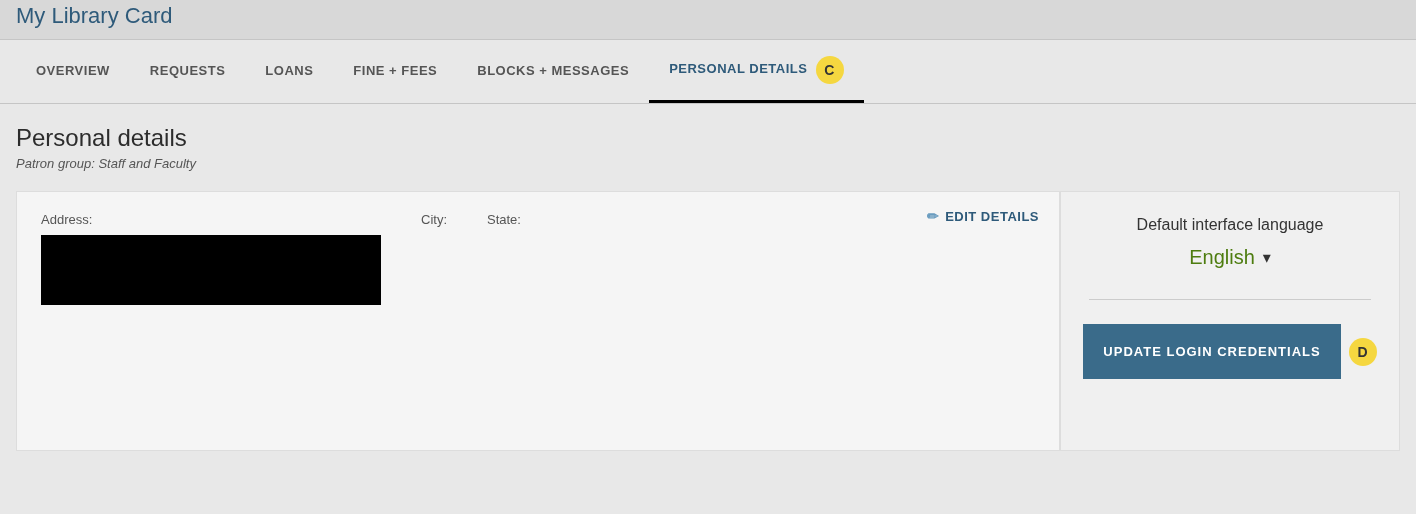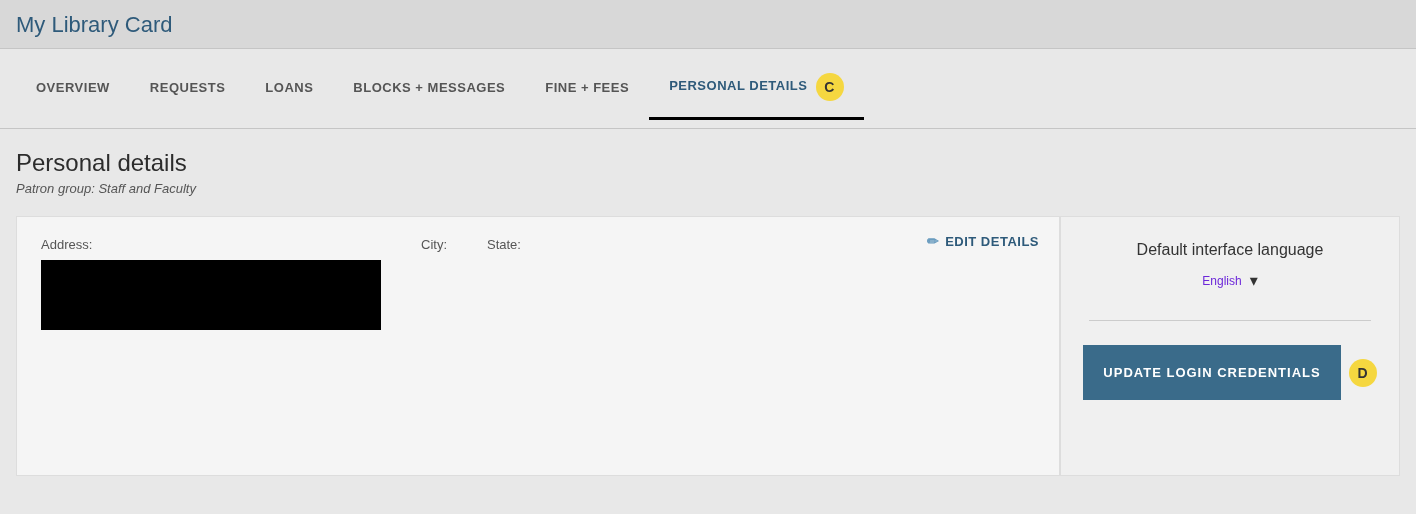--- a/index.html
+++ b/index.html
@@ -7,35 +7,35 @@
       font-family: Arial, sans-serif;
       background: #e8e8e8;
       color: #333;
       width: 1416px;
       min-height: 514px;
     }
 
     
     .header {
       background: #d8d8d8;
-      padding: 12px 16px 10px 16px;
+      padding: 3px 16px 10px 16px;
       border-bottom: 1px solid #c5c5c5;
     }
     .header h1 {
       font-size: 22px;
       font-weight: 400;
       color: #2e5a7a;
     }
 
     
     .tab-bar {
       background: #e8e8e8;
       display: flex;
       align-items: center;
-      padding: 8px 16px;
+      padding: 0 16px;
       border-bottom: 1px solid #c5c5c5;
     }
     .tab {
       padding: 16px 20px;
       font-size: 13px;
       font-weight: 600;
       color: #555;
       letter-spacing: 0.5px;
       cursor: pointer;
       text-transform: uppercase;
@@ -152,22 +152,22 @@
       text-align: center;
       margin-bottom: 12px;
     }
     .language-select-wrapper {
       display: flex;
       align-items: center;
       gap: 8px;
       margin-bottom: 30px;
     }
     .language-select-text {
-      font-size: 12px;
-      color: #6d28d9;
+      font-size: 20px;
+      color: #4d7c0f;
     }
     .dropdown-arrow {
       font-size: 16px;
       color: #333;
     }
     .divider {
       width: 100%;
       border: none;
       border-top: 1px solid #ccc;
       margin-bottom: 24px;
@@ -207,22 +207,22 @@
 <body>
 
 <div class="header">
   <h1>My Library Card</h1>
 </div>
 
 <nav class="tab-bar">
   <div class="tab">OVERVIEW</div>
   <div class="tab">REQUESTS</div>
   <div class="tab">LOANS</div>
+  <div class="tab">FINE + FEES</div>
   <div class="tab">BLOCKS + MESSAGES</div>
-  <div class="tab">FINE + FEES</div>
   <div class="tab active">
     <span>PERSONAL DETAILS</span>
     <span class="tab-annotation">C</span>
   </div>
 </nav>
 
 <div class="content">
   <div class="page-title">Personal details</div>
   <div class="patron-group">Patron group: Staff and Faculty</div>
 

